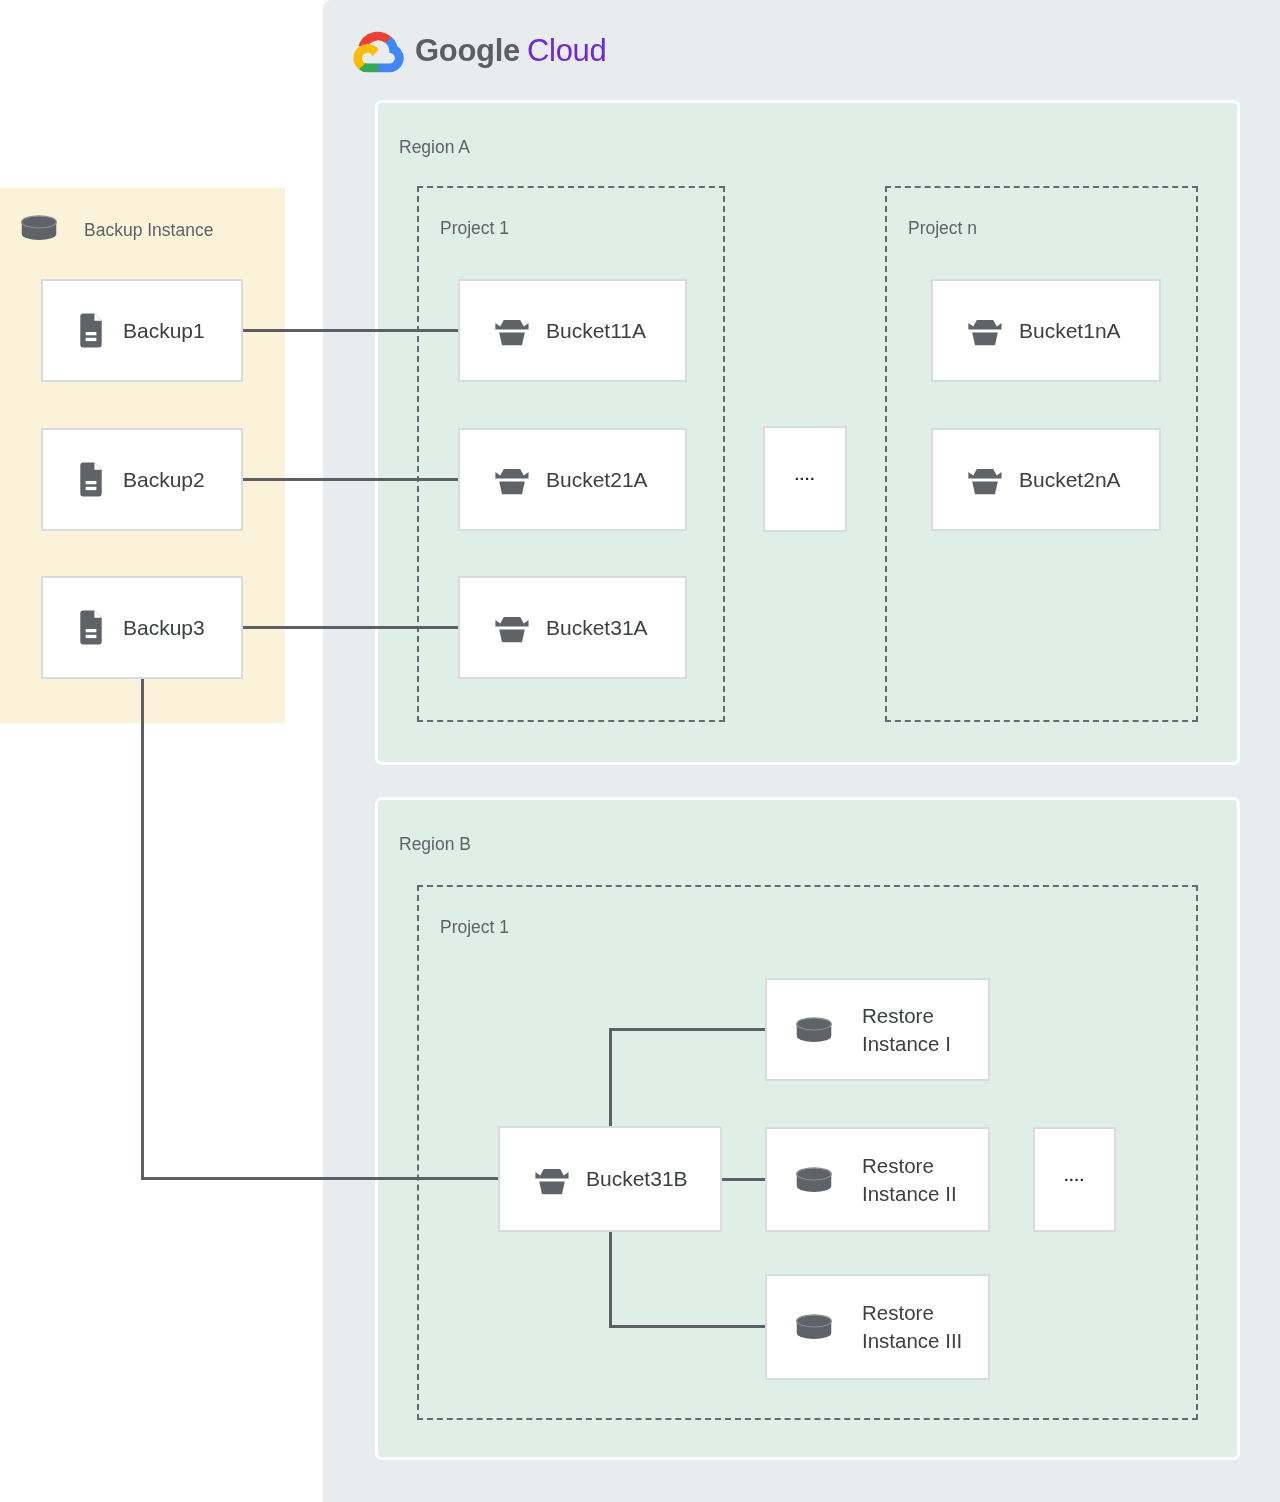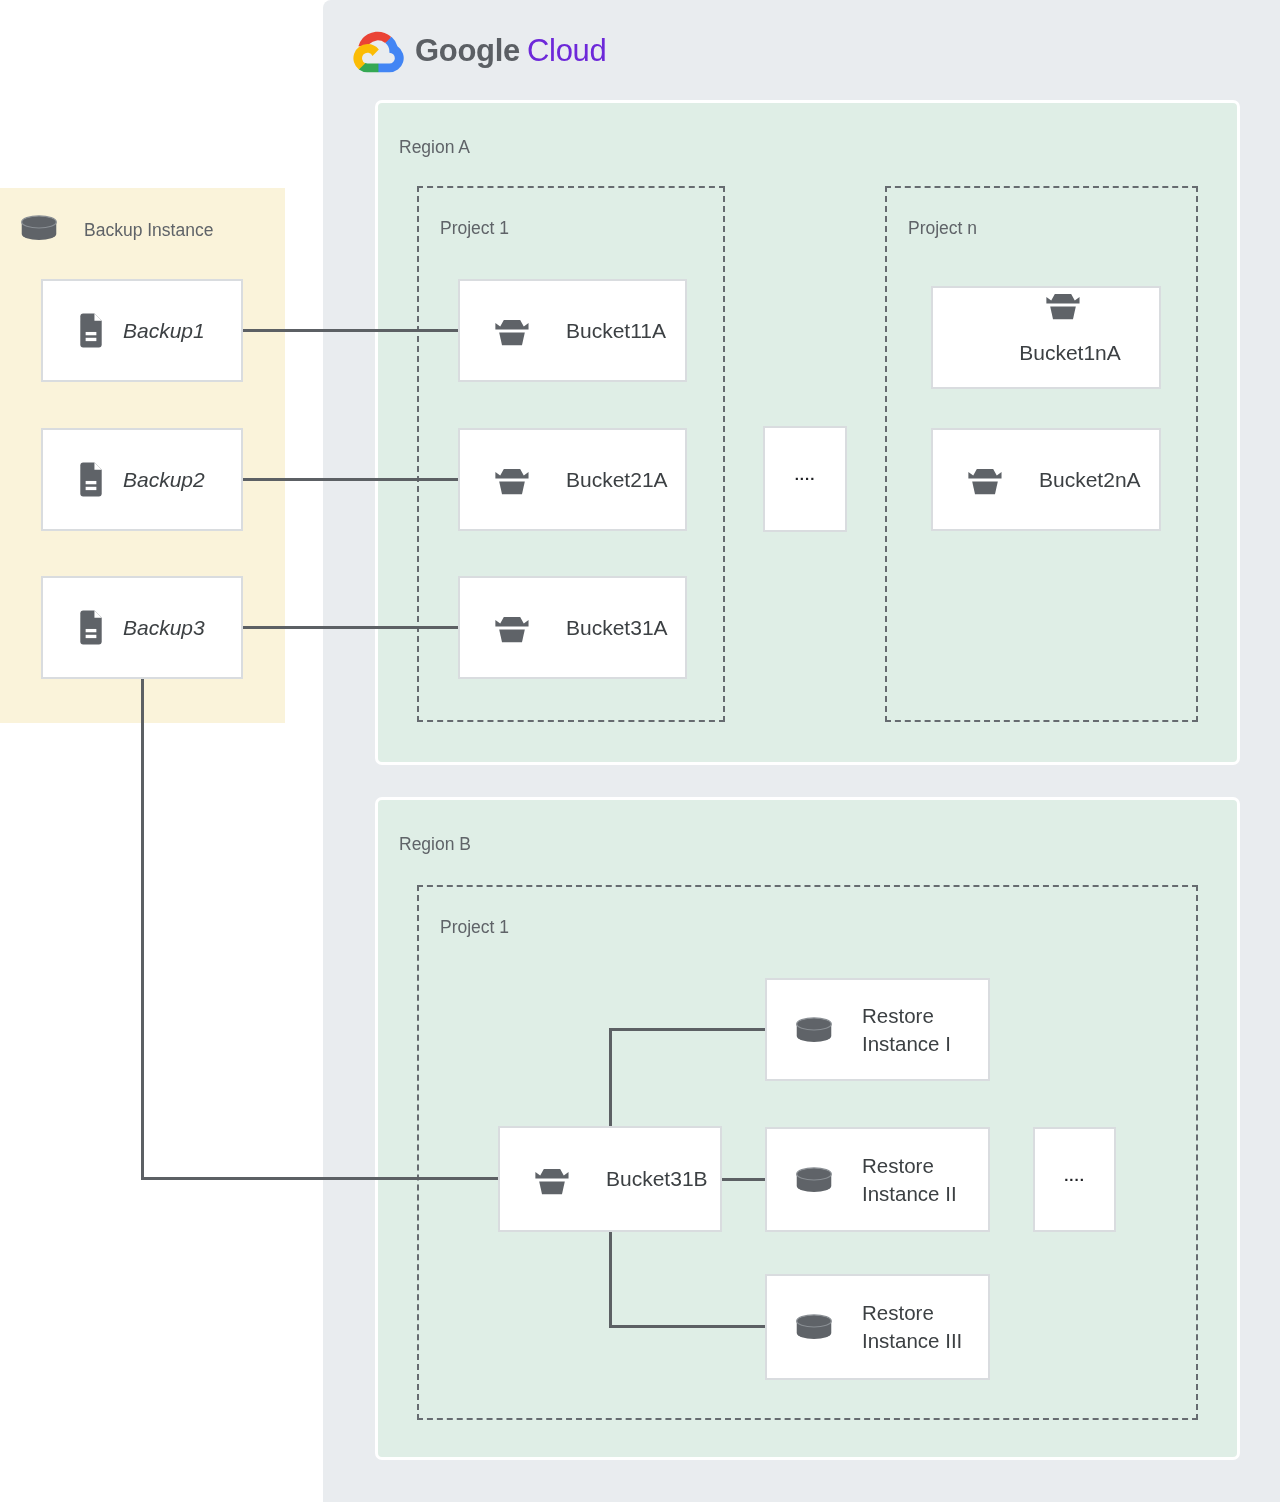--- a/index.html
+++ b/index.html
@@ -27,30 +27,30 @@
 
   .backup-panel { position:absolute; left:0; top:188px; width:285px; height:535px; background:#faf3da; }
   .panel-header { position:absolute; left:20px; top:215px; display:flex; align-items:center; }
   .panel-header .panel-title { margin-left:26px; font-size:17.5px; color:#5f6368; }
 
   .node { position:absolute; background:#ffffff; border:2px solid #d9dcdf; box-sizing:border-box;
           display:flex; align-items:center; }
   .node .label { font-size:21px; color:#3c4043; }
   .node svg { flex:none; display:block; }
 
-  .backup-node { left:41px; width:202px; height:103px; padding-left:33px;font-style:italic; }
+  .backup-node { left:41px; width:202px; height:103px; padding-left:33px; }
   .backup-node .label { margin-left:17px; }
   #backup1-node { top:279px; } #backup2-node { top:428px; } #backup3-node { top:576px;align-items:center; }
 
-  .bucket-node { padding-left:33px;gap:20px; }
+  .bucket-node { padding-left:33px; }
   .bucket-node .label { margin-left:15px; }
   #bucket11a-node, #bucket21a-node, #bucket31a-node { left:458px; width:229px; height:103px; }
   #bucket11a-node { top:279px; } #bucket21a-node { top:428px; } #bucket31a-node { top:576px; }
   #bucket1na-node, #bucket2na-node, #bucket3na-node { left:931px; width:230px; height:103px; }
-  #bucket1na-node { top:286px;flex-direction:column; } #bucket2na-node { top:428px; } #bucket3na-node { top:576px; }
+  #bucket1na-node { top:279px; } #bucket2na-node { top:428px; } #bucket3na-node { top:576px; }
   #bucket31b-node { left:498px; top:1126px; width:224px; height:106px; }
 
   .restore-node { left:765px; width:225px; padding-left:28px; }
   .restore-node .label { margin-left:29px; font-size:20.5px; line-height:28px; }
   #restore1-node { top:978px;  height:103px; }
   #restore2-node { top:1127px; height:105px; }
   #restore3-node { top:1274px; height:106px; }
 
   .dots-box { position:absolute; background:#ffffff; border:2px solid #d9dcdf; box-sizing:border-box;
               display:flex; align-items:center; justify-content:center; }

